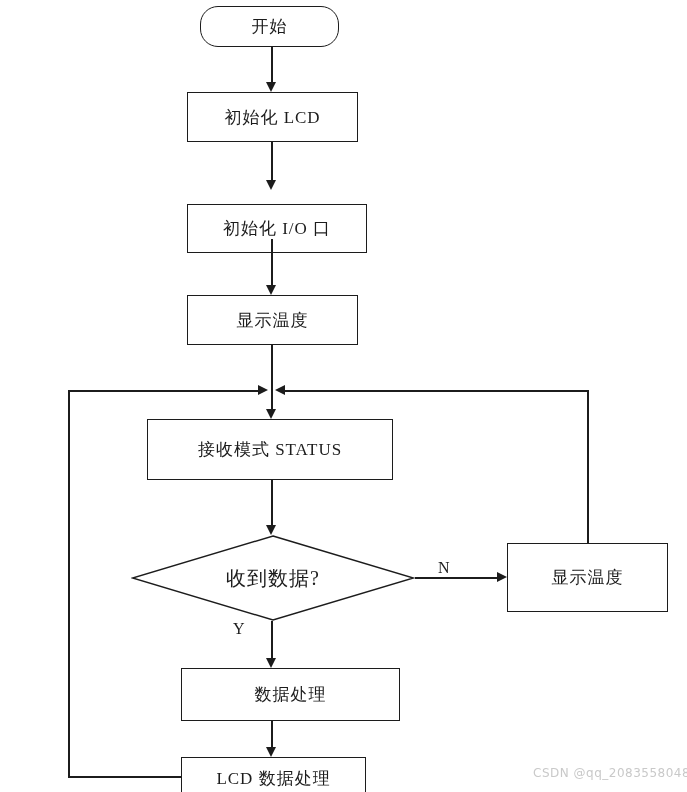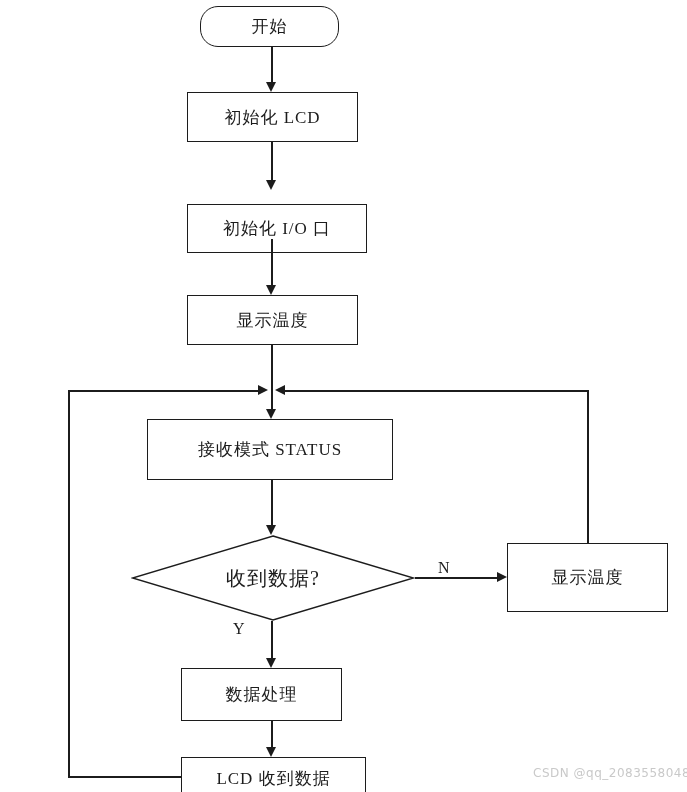--- a/index.html
+++ b/index.html
@@ -72,21 +72,21 @@
     letter-spacing: 0.5px;
     white-space: nowrap;
   }
   
   .n-start        { left: 200px; top: 6px;   width: 139px; height: 41px; }
   .n-init-lcd     { left: 187px; top: 92px;  width: 171px; height: 50px; }
   .n-init-io      { left: 187px; top: 204px; width: 180px; height: 49px; }
   .n-receive-mode { left: 187px; top: 295px; width: 171px; height: 50px; }
   .n-read-status  { left: 147px; top: 419px; width: 246px; height: 61px; }
   .n-clear-flag   { left: 507px; top: 543px; width: 161px; height: 69px; }
-  .n-data-process { left: 181px; top: 668px; width: 161px; height: 53px; }
+  .n-data-process { left: 181px; top: 668px; width: 219px; height: 53px; }
   .n-lcd-display  { left: 181px; top: 757px; width: 185px; height: 55px; align-items: flex-start; padding-top: 9px; }
 </style>
 </head>
 <body>
 
 <div class="canvas">
 
   <div class="node terminator n-start">
     <span>开始</span>
   </div>
@@ -116,21 +116,21 @@
 
   <div class="node n-clear-flag">
     <span>显示温度</span>
   </div>
 
   <div class="node n-data-process">
     <span>数据处理</span>
   </div>
 
   <div class="node n-lcd-display">
-    <span>LCD 收到数据</span>
+    <span>LCD 数据处理</span>
   </div>
 
   <div class="vline" style="left:271px; top:47px;  height:36px;"></div>
   <div class="arr-down" style="left:266px; top:82px;"></div>
 
   <div class="vline" style="left:271px; top:142px; height:39px;"></div>
   <div class="arr-down" style="left:266px; top:180px;"></div>
 
   <div class="vline" style="left:271px; top:239px; height:47px;"></div>
   <div class="arr-down" style="left:266px; top:285px;"></div>

